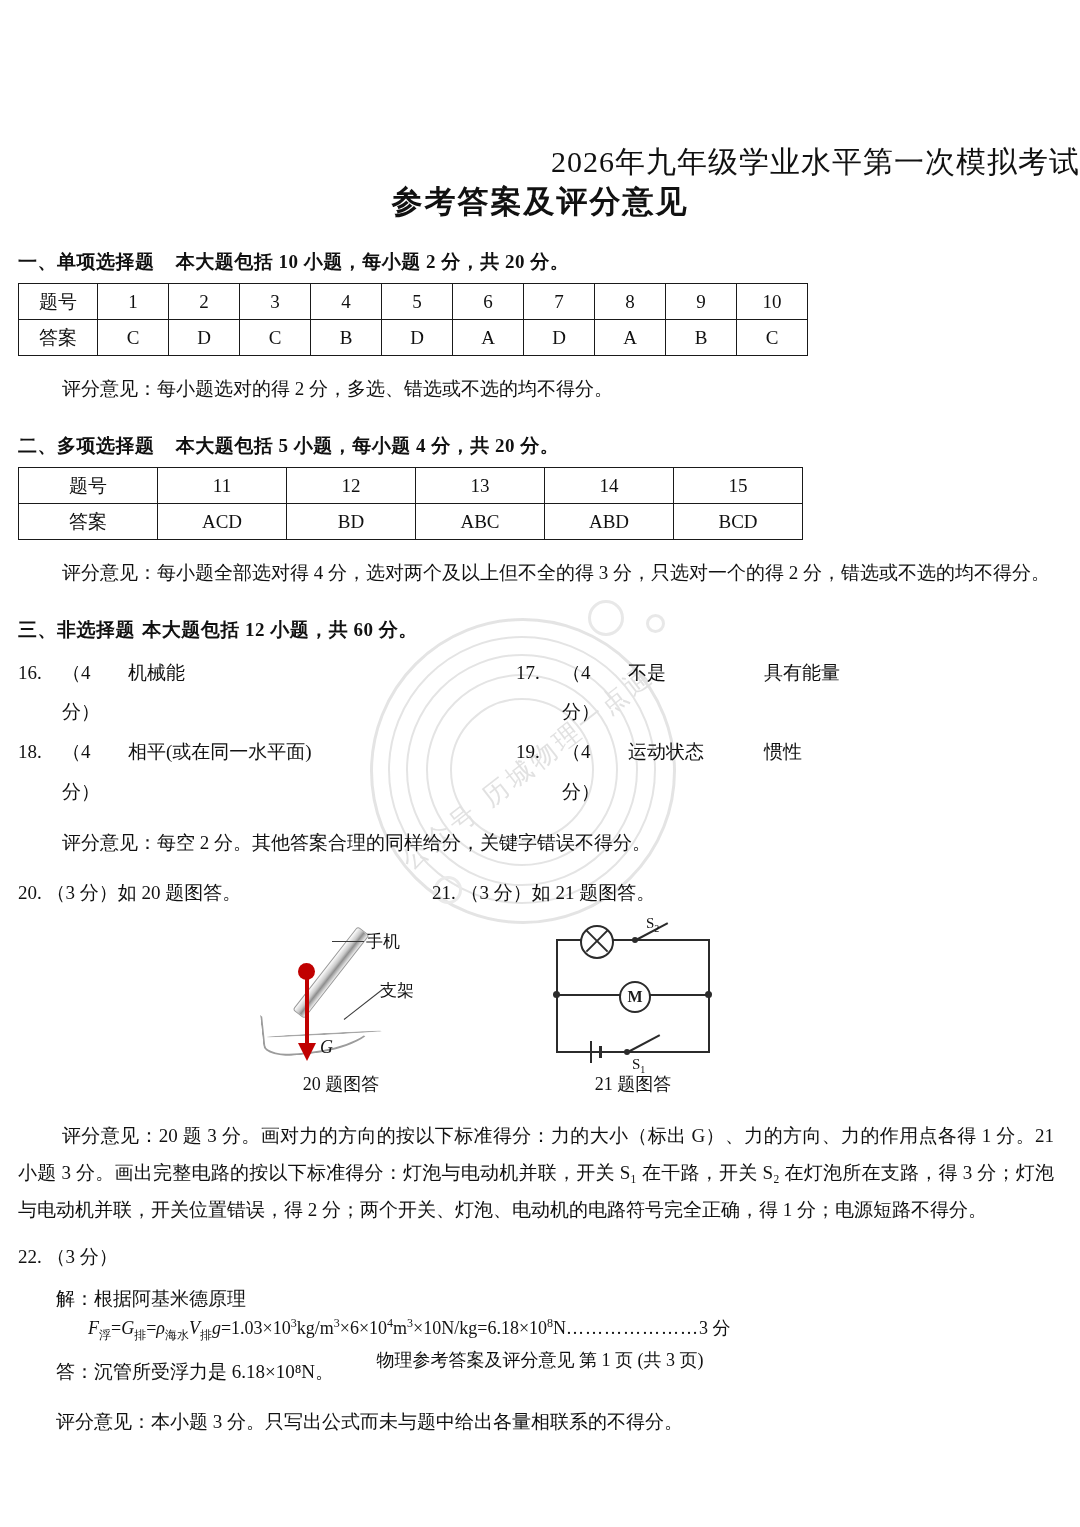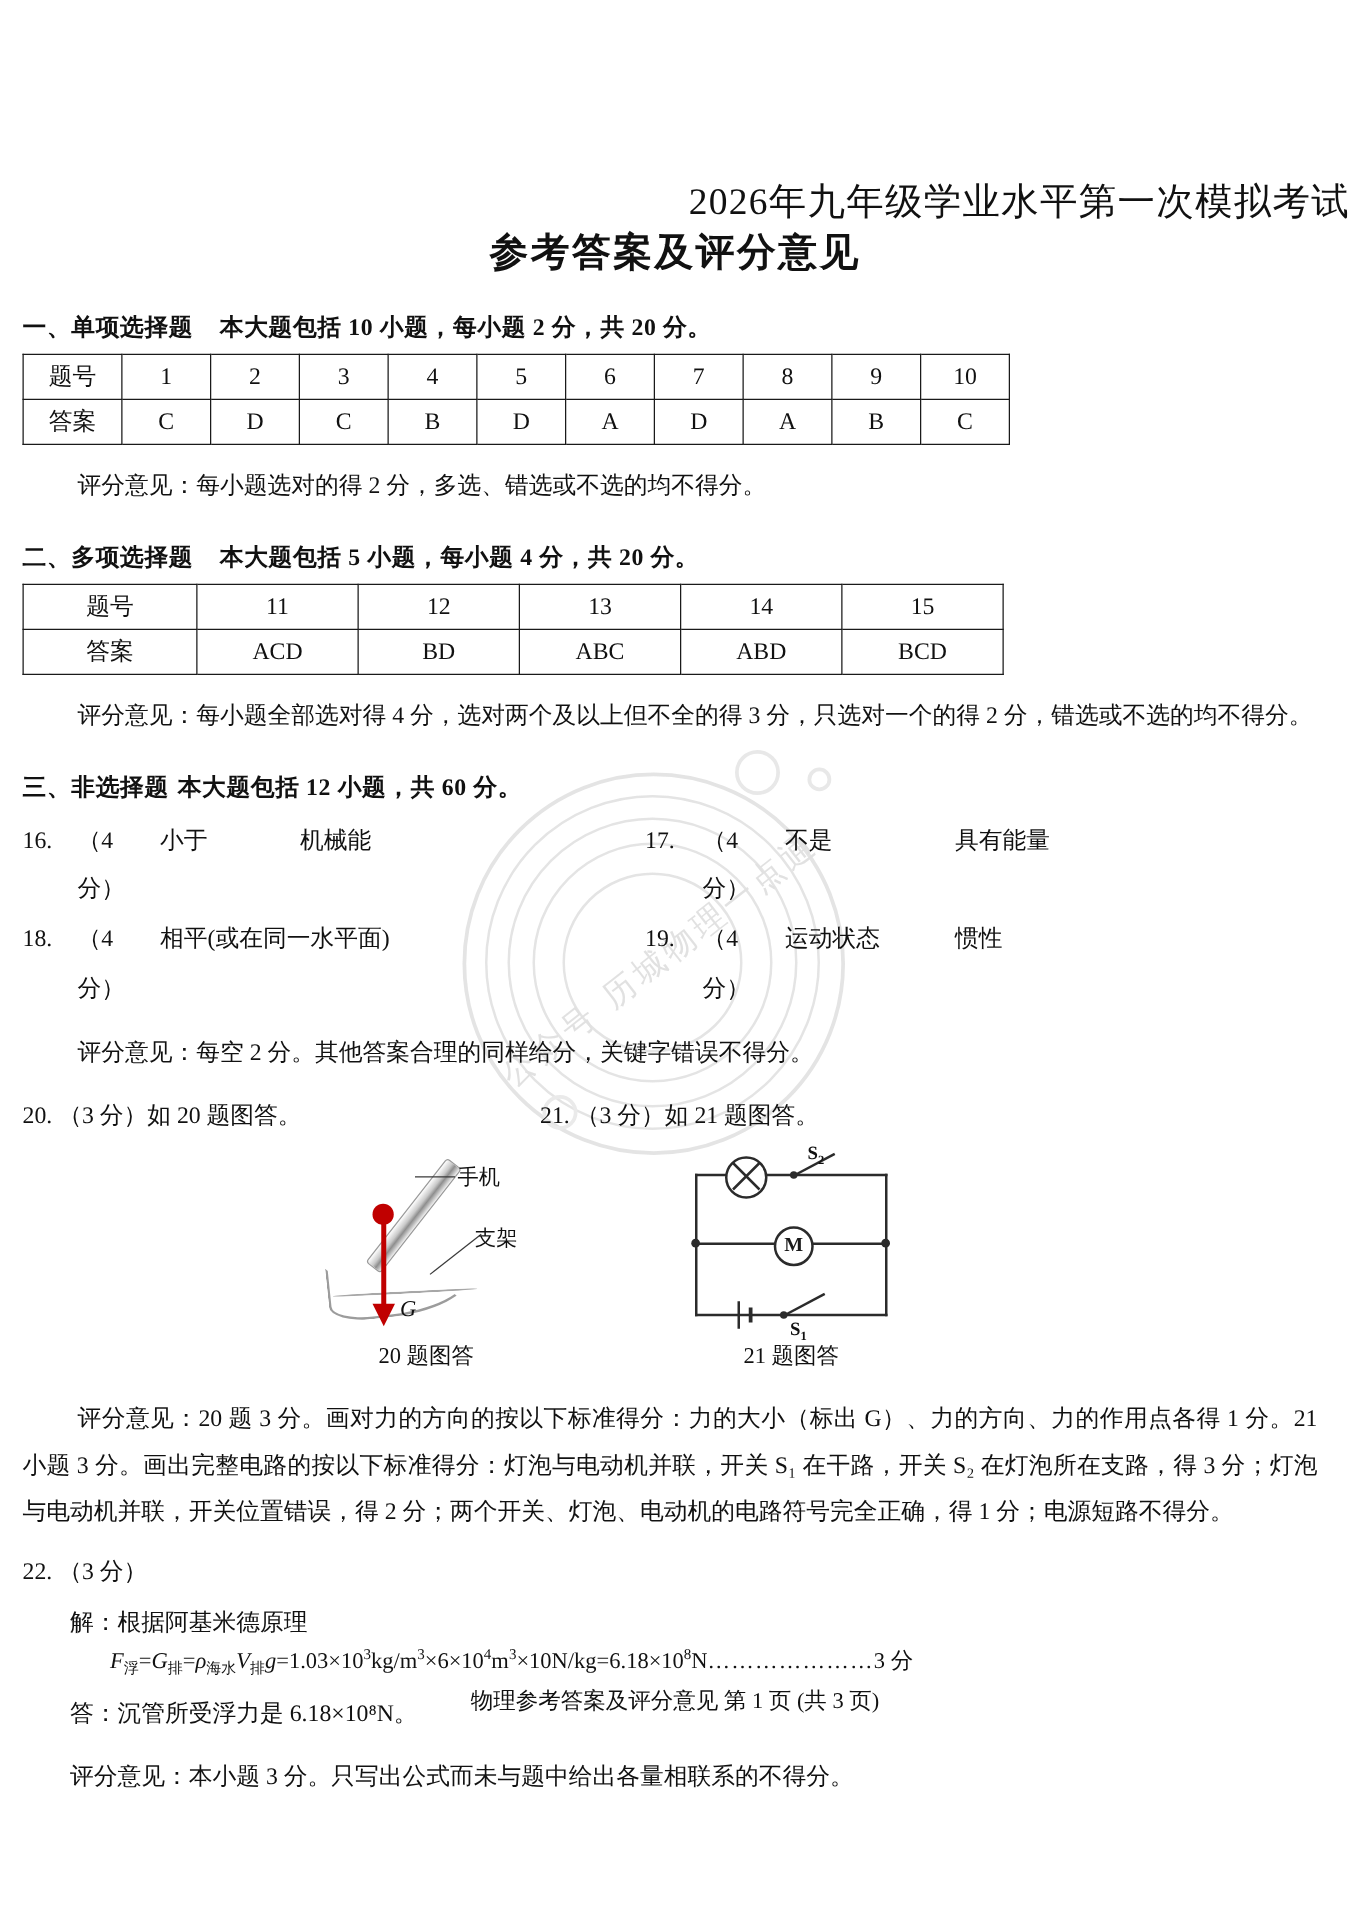--- a/index.html
+++ b/index.html
@@ -211,21 +211,20 @@
   .sw-blade {
     position: absolute; width: 36px; height: 2px;
     background: #2b2b2b;
     transform-origin: 0% 50%;
     transform: rotate(-28deg);
   }
   .sw-lbl {
     position: absolute;
     font-size: 15px;
     font-style: normal;
-    font-weight: bold;
   }
   .sw-lbl sub { font-size: 10px; }
   .bat-long {
     position: absolute; width: 2px; height: 22px; background: #2b2b2b;
   }
   .bat-short {
     position: absolute; width: 3px; height: 12px; background: #2b2b2b;
   }
 
   
@@ -411,21 +410,20 @@
 
     <div class="sec-head">
       <span>三、非选择题</span>&nbsp;<span class="reg">本大题包括 12 小题，共 60 分。</span>
     </div>
 
     <div class="fill-rows">
       <div class="fill-row">
         <div class="f-left">
           <span class="f-num">16.</span>
           <span class="f-pts">（4 分）</span>
-          <span class="f-a1">小于</span>
           <span class="f-a2">机械能</span>
         </div>
         <div class="f-right">
           <span class="f-num">17.</span>
           <span class="f-pts">（4 分）</span>
           <span class="f-a1">不是</span>
           <span class="f-a2">具有能量</span>
         </div>
       </div>
       <div class="fill-row">

